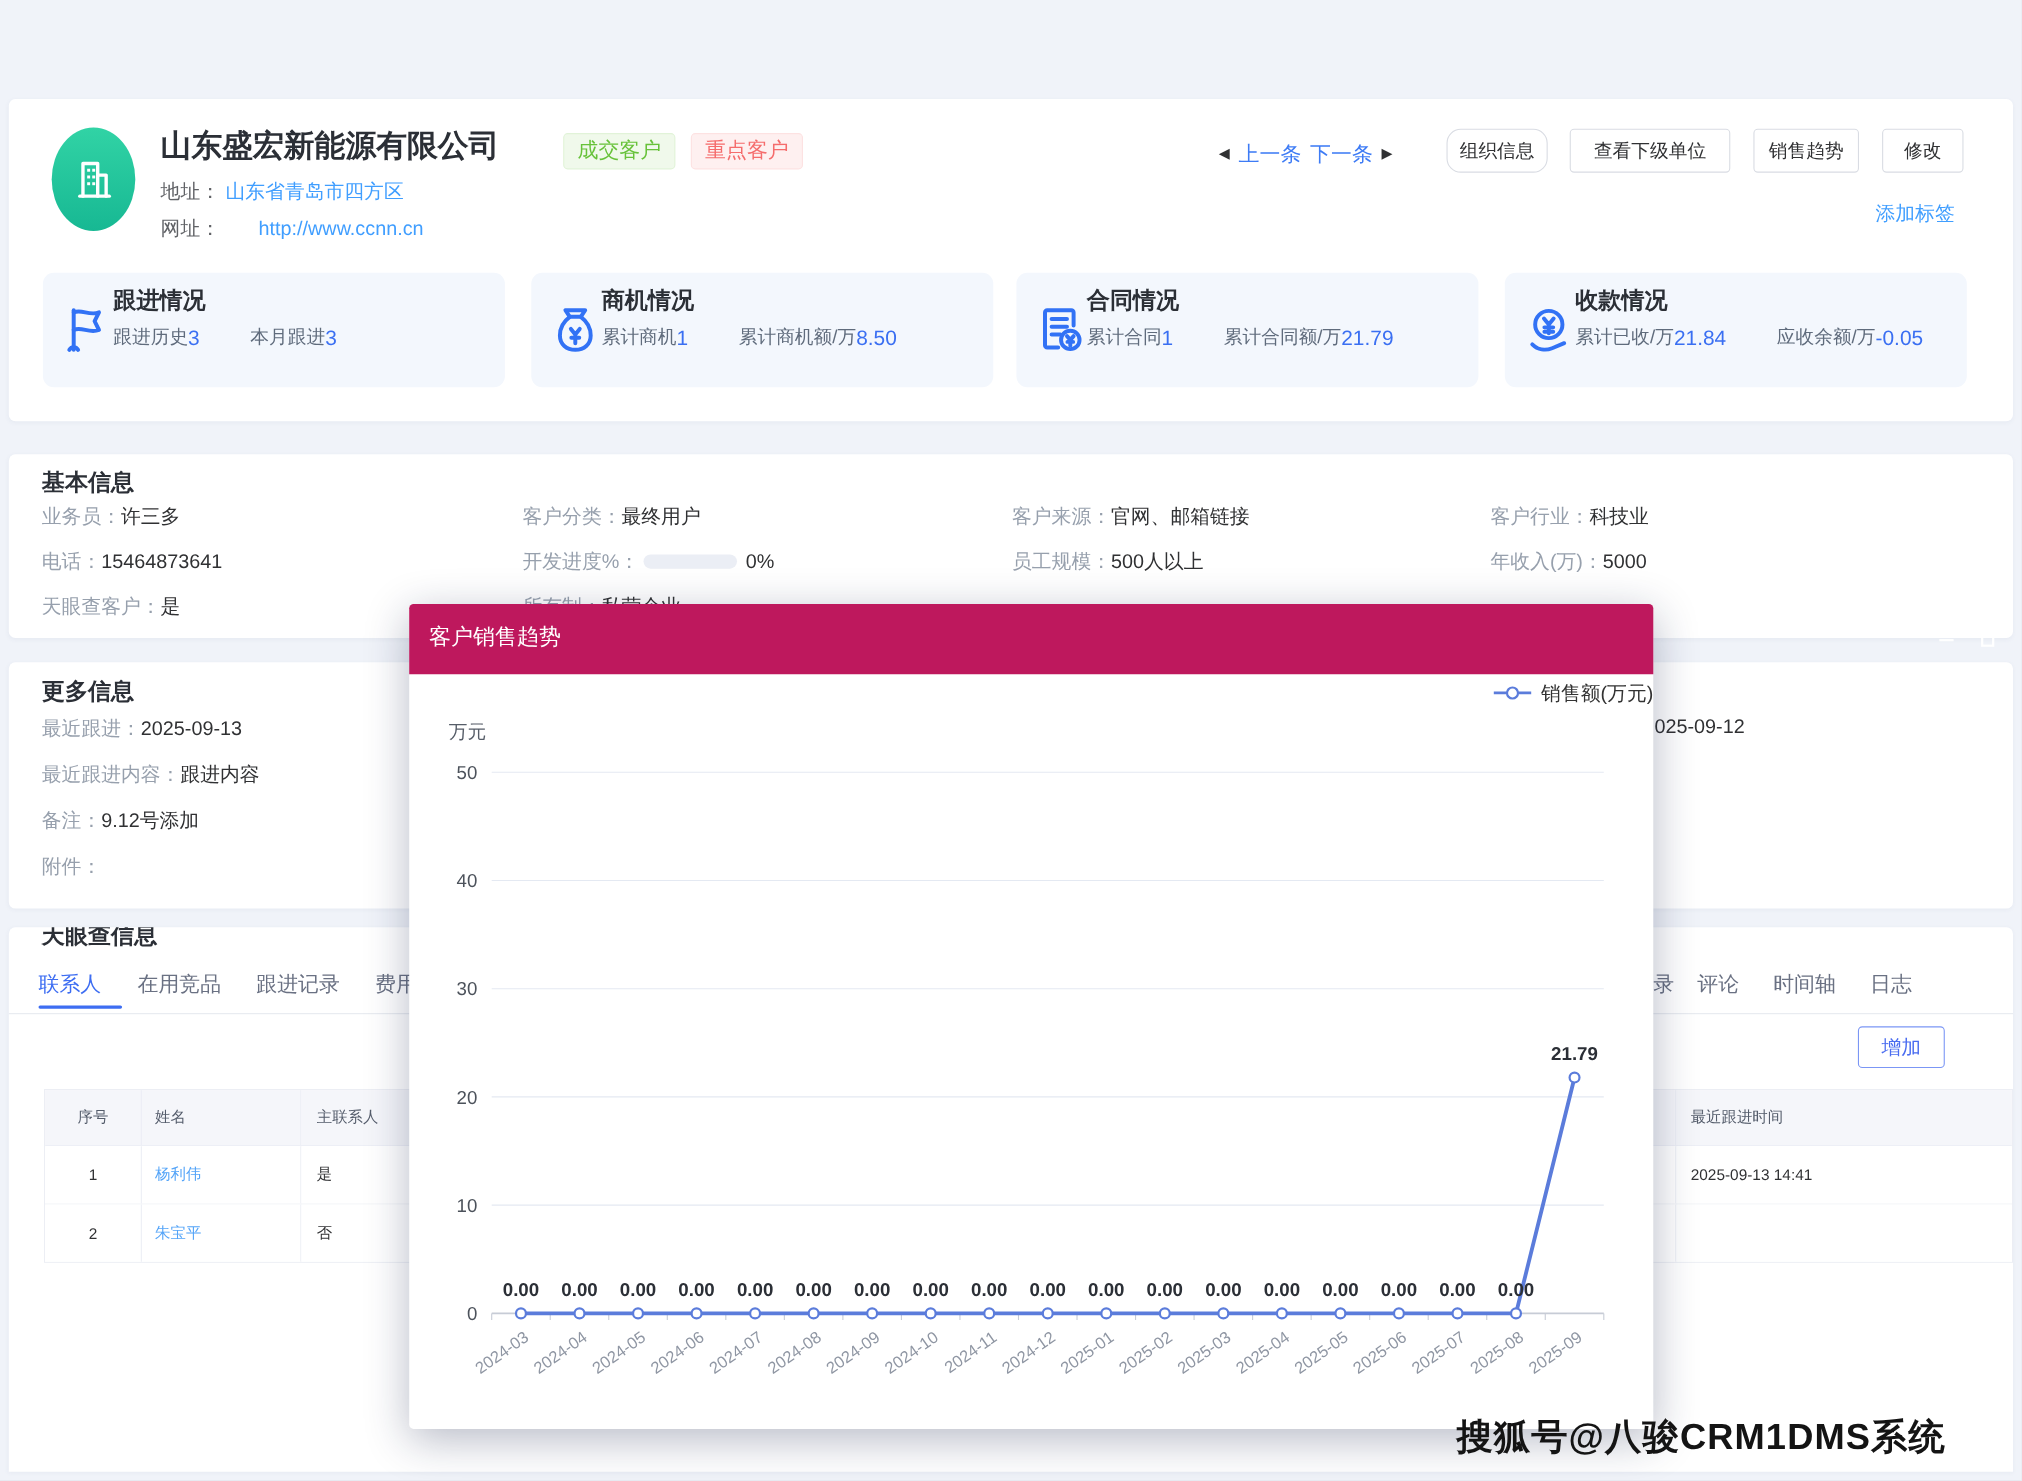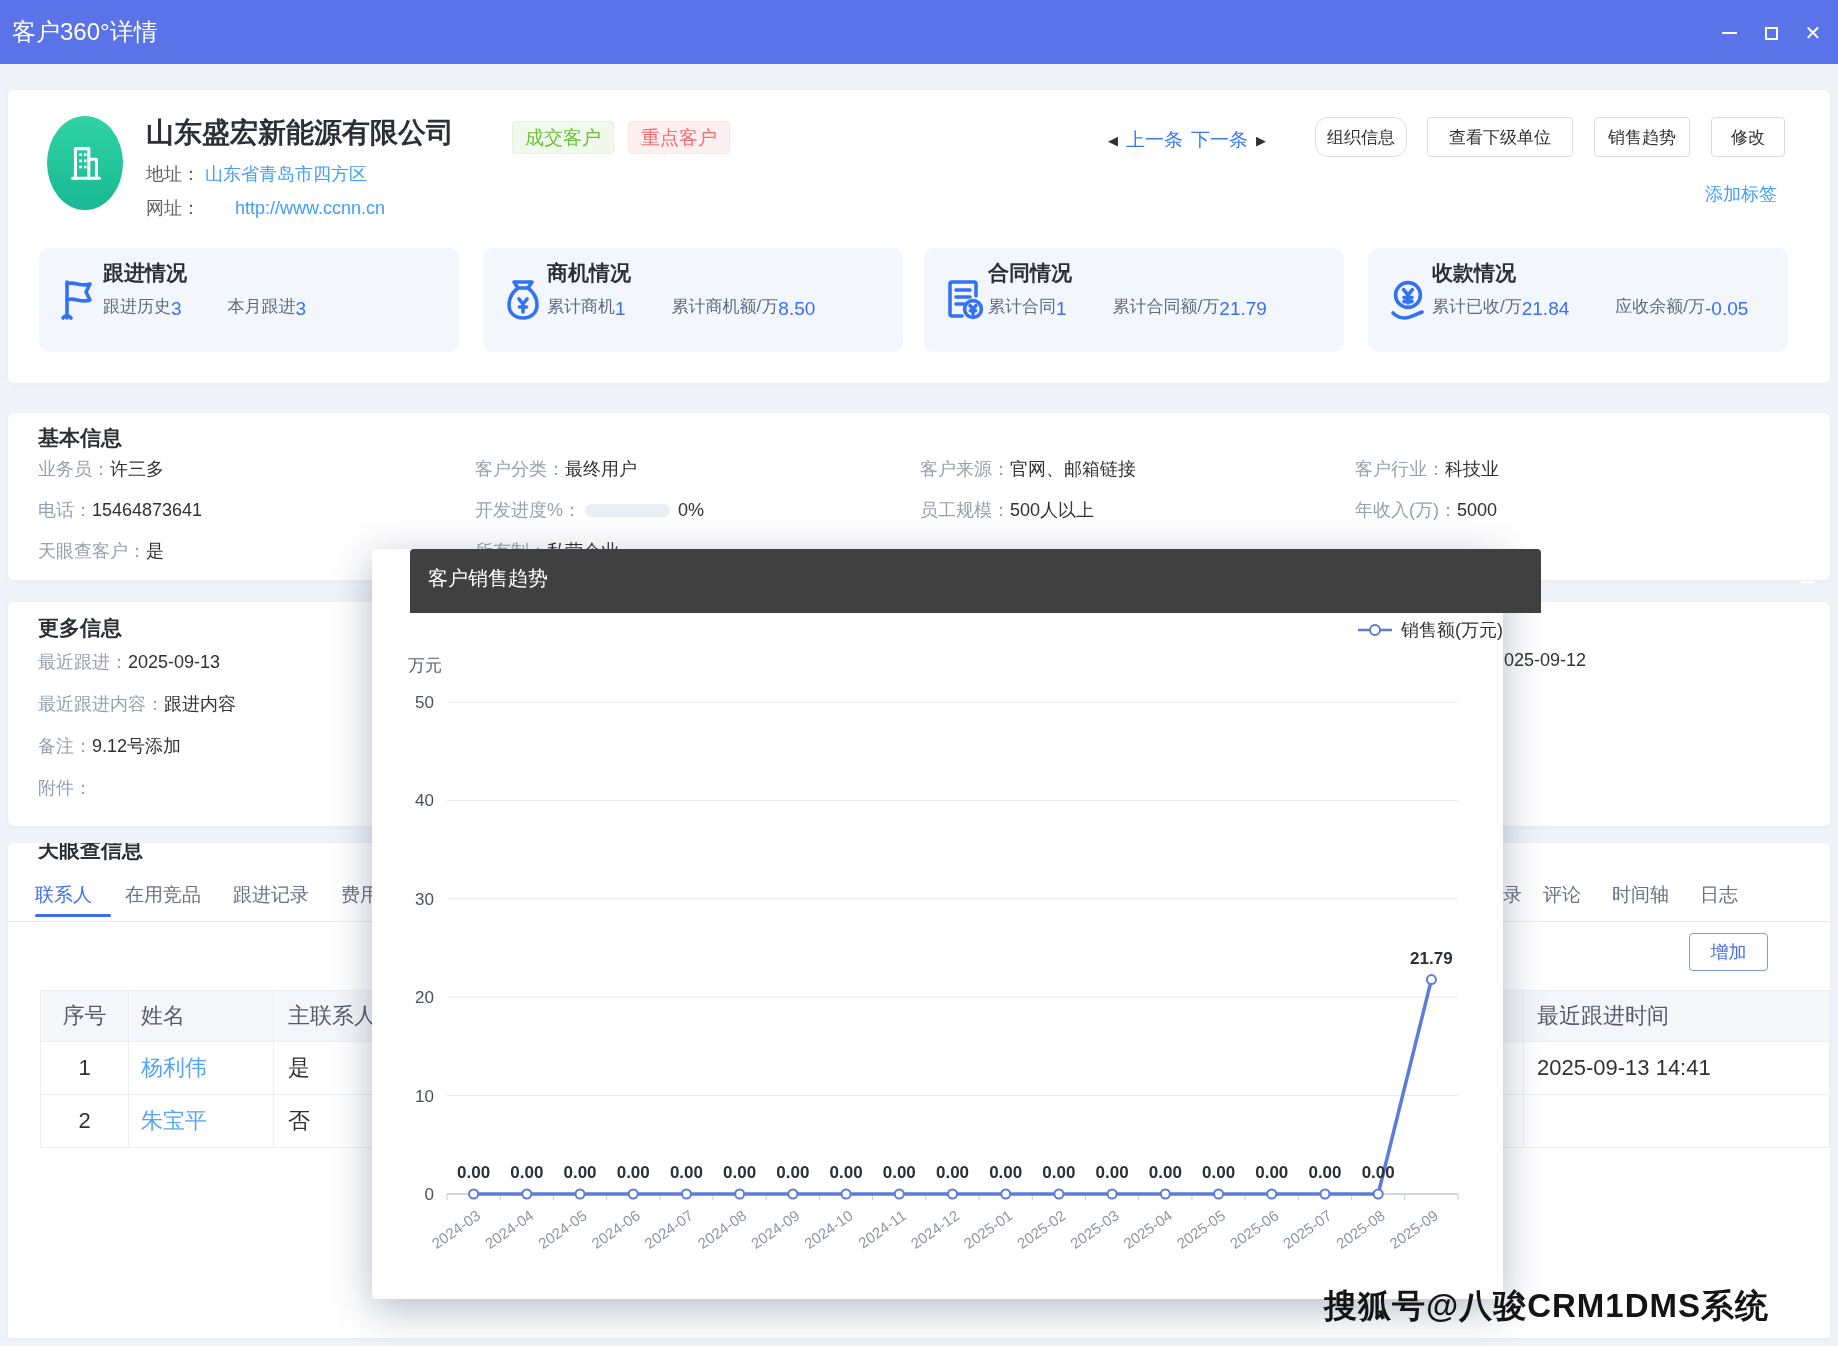--- a/index.html
+++ b/index.html
@@ -44,61 +44,49 @@
   .progress{display:inline-block;width:85px;height:13px;background:#ebeef5;border-radius:7px;vertical-align:middle;margin:0 8px 2px 4px;}
   
   .tab{top:882px;font-size:19px;color:#6a7183;cursor:pointer;white-space:nowrap;}
   .tab.active{color:#3d6df2;}
   .tabline{left:35px;top:914px;width:76px;height:3px;background:#3d6df2;border-radius:2px;}
   .tabsborder{left:8px;top:921px;width:1822px;height:1px;background:#e7eaf0;}
   .addbtn{left:1689px;top:933px;width:79px;height:38px;border:1px solid #7b96f5;color:#4a6cf0;background:#fff;border-radius:4px;font-size:18px;display:flex;align-items:center;justify-content:center;cursor:pointer;}
   
   .tbl{left:40px;top:990px;width:1790px;border:1px solid #eceef4;}
   .trow{display:flex;}
-  .tcell{border-right:1px solid #eceef4;display:flex;align-items:center;font-size:22px;color:#303133;}
+  .tcell{border-right:1px solid #eceef4;display:flex;align-items:center;font-size:14px;color:#303133;}
   .tcell:last-child{border-right:none;}
   .thead .tcell{background:#f5f6fa;color:#545c6b;height:50px;}
   .tbody .tcell{height:52px;background:#fff;}
   .tbody .trow{border-top:1px solid #eceef4;}
   .c0{width:88px;justify-content:center;}
   .c1{width:145px;padding-left:12px;}
   .c2{width:1250px;padding-left:14px;}
   .c3{width:305px;padding-left:13px;}
   .namelink{color:#54a4f8;cursor:pointer;}
   
   .modal{left:372px;top:549px;width:1131px;height:750px;background:#fff;border-radius:4px;box-shadow:0 10px 40px rgba(20,30,70,.30);z-index:50;}
-  .modal-header{position:absolute;left:0;top:0;width:100%;height:64px;background:#404040;border-radius:4px 4px 0 0;margin-left:38px;}
+  .modal-header{position:absolute;left:0;top:0;width:100%;height:64px;background:#be185d;border-radius:4px 4px 0 0;}
   .modal-title{position:absolute;left:18px;top:16px;font-size:20px;color:#fff;}
   .mbtn{position:absolute;top:22px;width:24px;height:22px;display:flex;align-items:center;justify-content:center;cursor:pointer;}
   .mbtn .bar{width:13px;height:2px;background:#fff;}
   .mbtn .sq{width:12px;height:12px;border:2px solid #fff;}
   .mbtn .x{color:#fff;font-size:19px;line-height:1;}
   .legend{position:absolute;left:0;top:69px;width:100%;display:flex;align-items:center;justify-content:flex-end;gap:8px;cursor:pointer;}
   .legend-text{font-size:18px;color:#333;}
   
   .watermark{left:1324px;top:1284px;font-size:33px;font-weight:700;color:#141414;z-index:100;letter-spacing:1px;}
   .frag{z-index:10;}
 </style>
 </head>
 <body>
 
 <div id="app">
 
-  <div class="abs titlebar">
-    <div class="abs titlebar-title">客户360°详情</div>
-    <div class="abs winbtn" style="left:1716px;">
-        <div class="bar"></div>
-      </div>
-    <div class="abs winbtn" style="left:1758px;">
-        <div class="sq"></div>
-      </div>
-    <div class="abs winbtn" style="left:1800px;">
-        <div class="x">✕</div>
-      </div>
-  </div>
 
   <div class="abs card" style="left:8px;top:90px;width:1822px;height:293px;"></div>
 
   <div class="abs avatar">
     <svg width="46" height="46" viewBox="0 0 24 24">
       <g stroke="#ffffff" stroke-width="1.6" fill="none" stroke-linecap="round" stroke-linejoin="round">
         <path d="M7 20 V4.5 h7 V20"></path>
           <path d="M14 10 h4 v10"></path>
           <path d="M5.5 20 h14"></path>
       </g>

